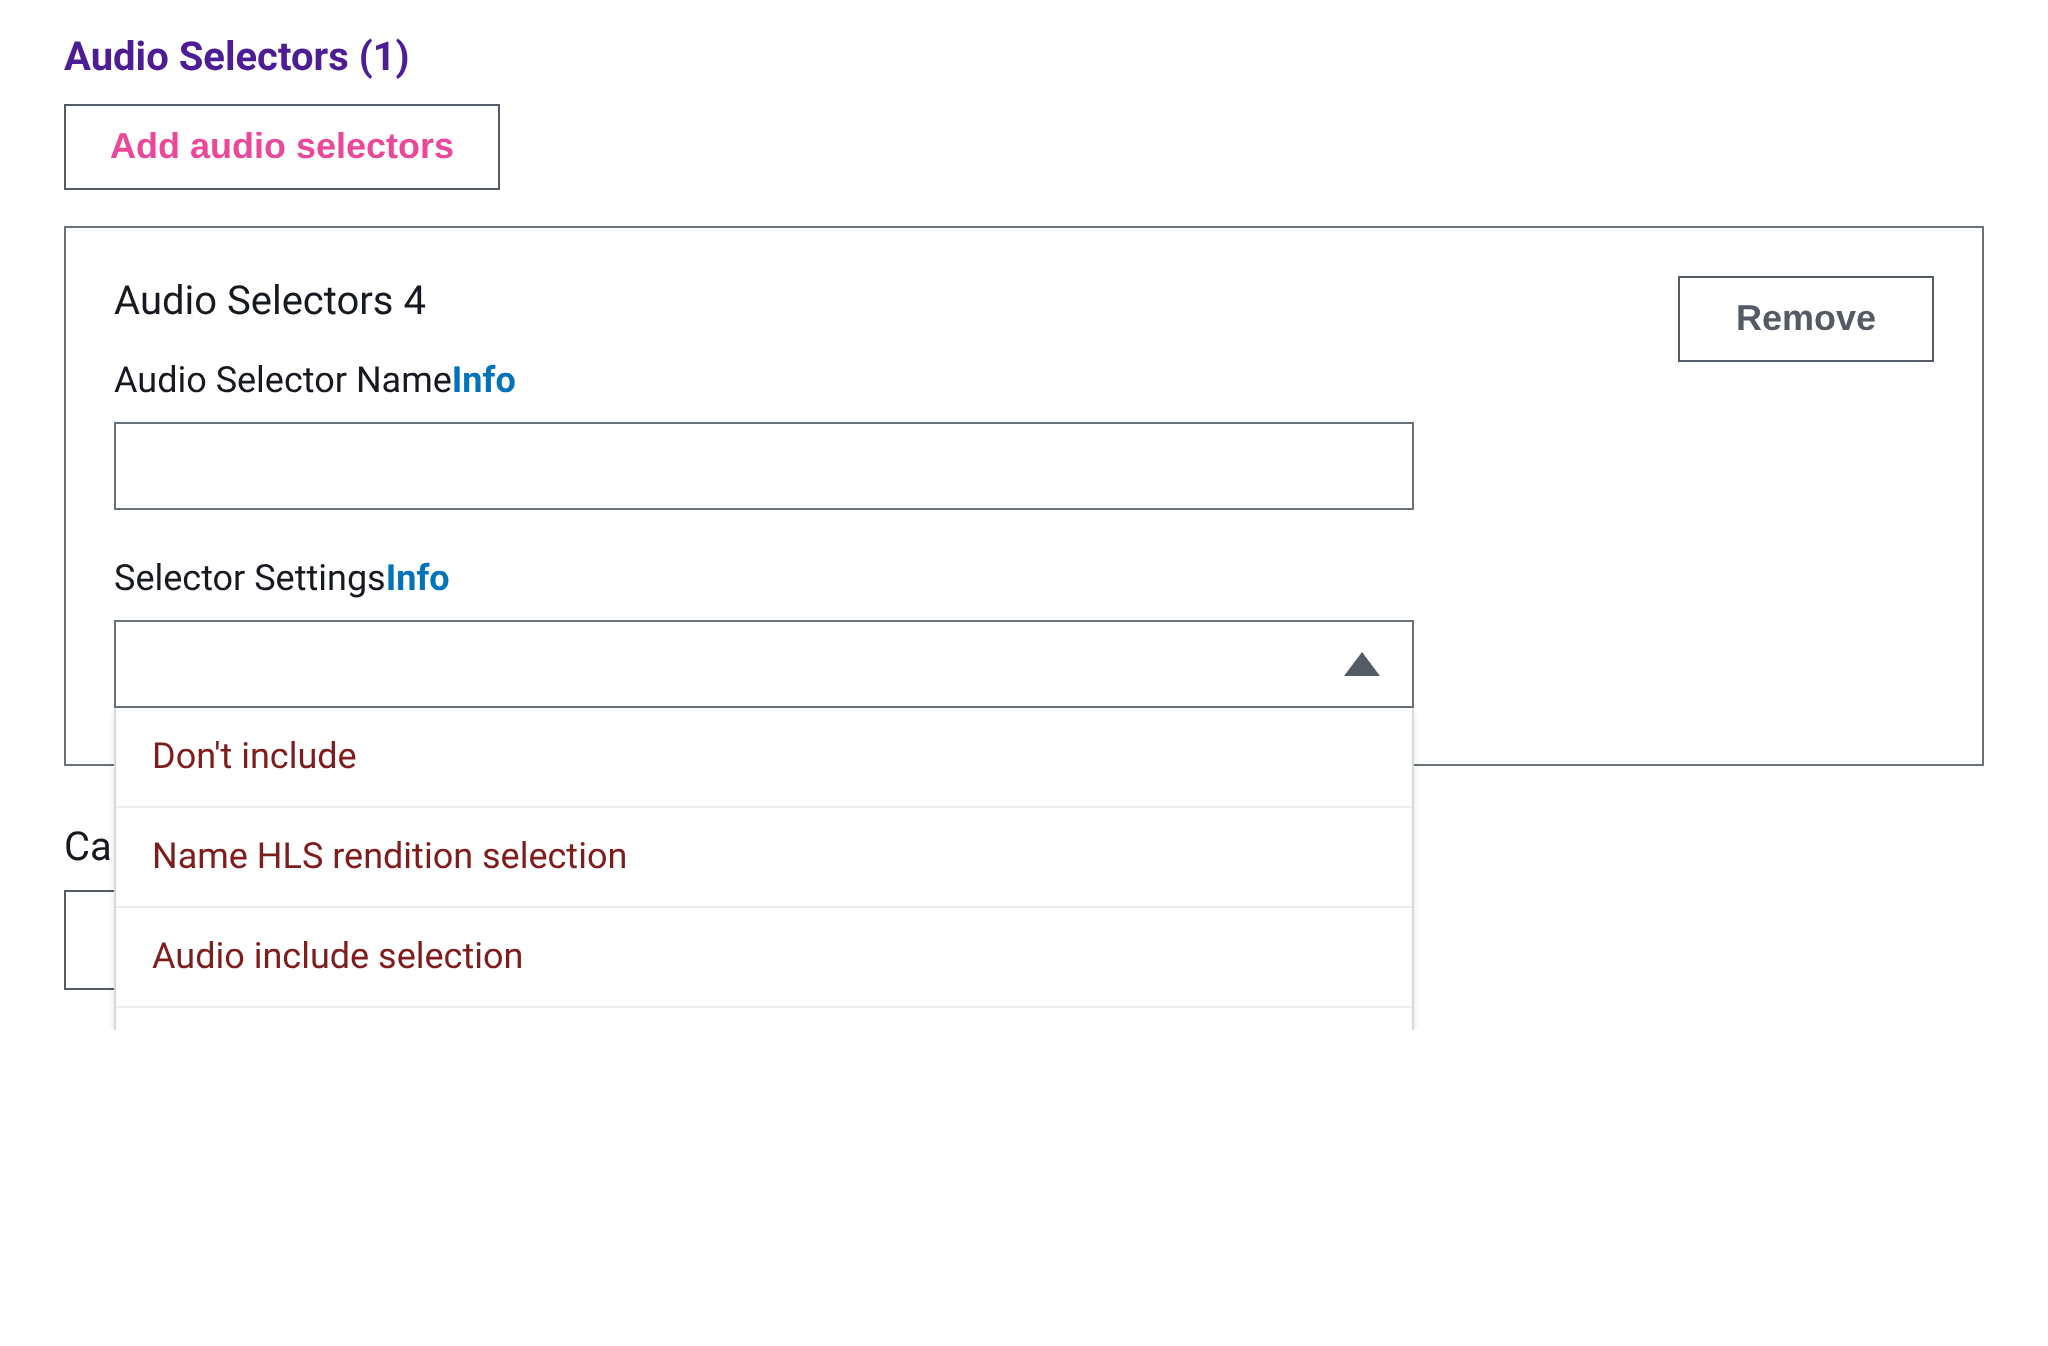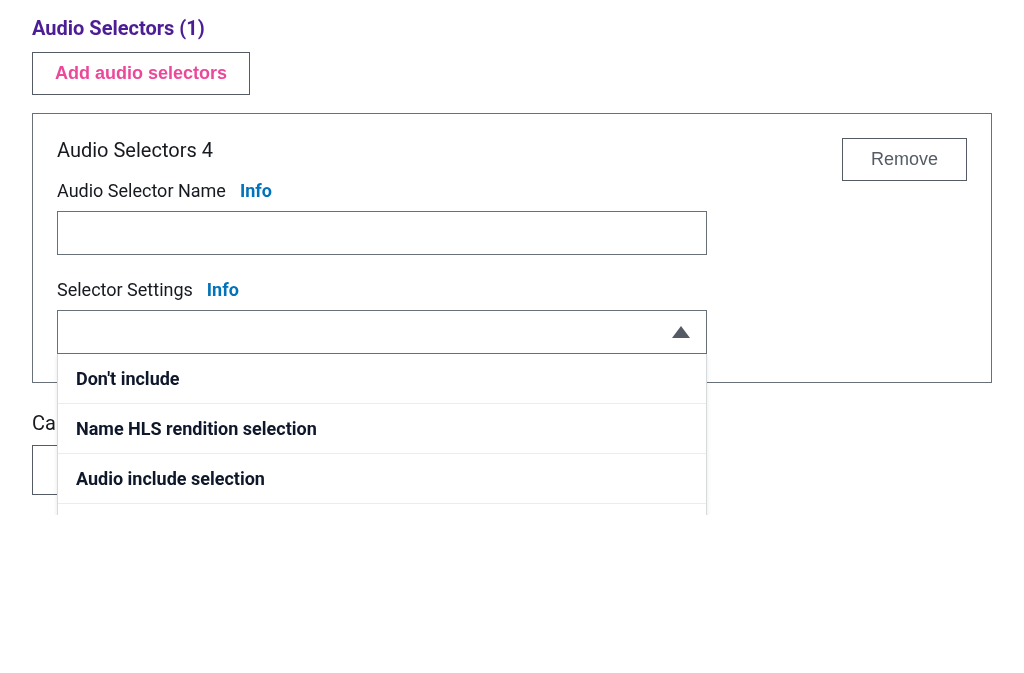--- a/index.html
+++ b/index.html
@@ -44,31 +44,30 @@
     .panel-title {
       font-size: 20px;
       color: #16191f;
       margin-bottom: 18px;
     }
     .remove-btn {
       padding: 10px 28px;
       border: 1px solid #545b64;
       background: #fff;
       font-size: 18px;
-      font-weight: 400;
+      font-weight: 700;
       color: #545b64;
       cursor: pointer;
     }
     .field-label {
       font-size: 18px;
       color: #16191f;
       margin-bottom: 10px;
       display: flex;
       align-items: flex-start;
-      gap: 14px;
     }
     .info-link {
       color: #0073bb;
       font-weight: 700;
       font-size: 18px;
       cursor: pointer;
     }
     .text-input {
       width: 650px;
       max-width: 100%;
@@ -111,24 +110,23 @@
       width: 100%;
       background: #fff;
       border: 1px solid #d5dbdb;
       border-top: none;
       box-shadow: 0 2px 4px rgba(0,0,0,0.1);
       z-index: 10;
     }
     .dropdown-item {
       padding: 14px 18px;
       font-size: 18px;
-      color: #0f172a;
+      color: #7f1d1d;
       cursor: pointer;
       border-bottom: 1px solid #eaeded;
-      font-weight: bold;
     }
     .dropdown-item:last-child {
       border-bottom: none;
     }
     .caption-section {
       margin-top: 18px;
     }
     .caption-label {
       font-size: 20px;
       color: #16191f;

